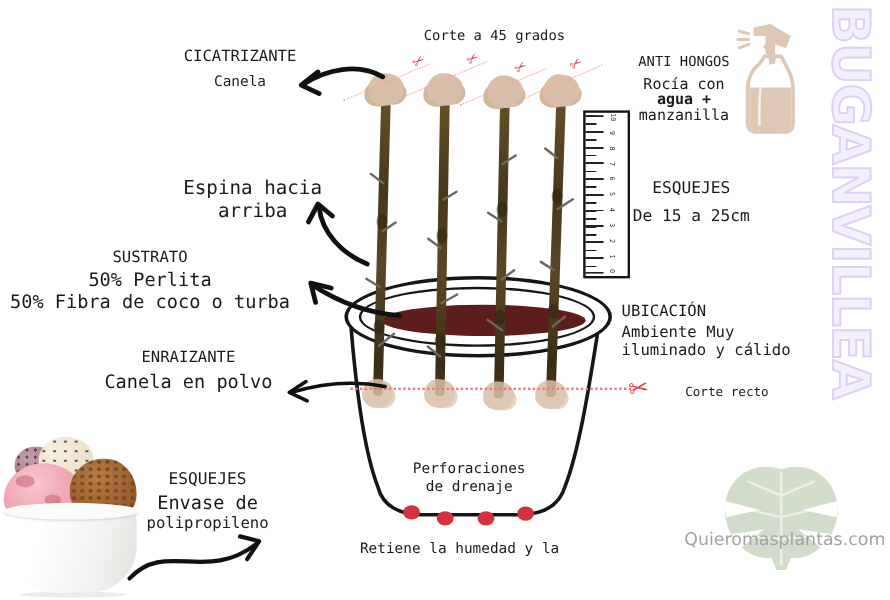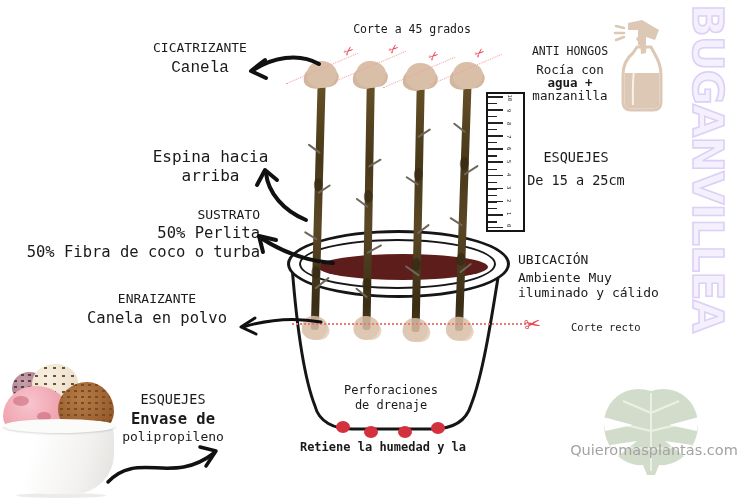--- a/index.html
+++ b/index.html
@@ -135,42 +135,42 @@
       <path d="M255,318 L241,327 L256,334"></path>
       <path d="M108,482 C138,450 172,486 214,453" stroke-width="3.5"></path>
       <path d="M200,447 L216,451 L206,466" stroke-width="3.5"></path>
     </g>
   </svg>
 
   <div class="block" style="left:332px;top:22px;width:160px;font-size:11.5px;">Corte a 45 grados</div>
 
   <div class="block" style="left:100px;top:40px;width:200px;">
     <div class="cap" style="margin-bottom:3px;">CICATRIZANTE</div>
-    <div style="font-size:16px;line-height:20px;font-family:Liberation Mono, monospace;">Canela</div>
+    <div style="font-size:12px;line-height:20px;">Canela</div>
   </div>
 
   <div class="block" style="left:118px;top:147px;width:185px;">
     <div style="font-size:16px;line-height:19px;">Espina hacia</div>
     <div style="font-size:16px;line-height:19px;">arriba</div>
   </div>
 
-  <div class="block" style="left:10px;top:207px;width:250px;text-align:right;">
+  <div class="block" style="left:0;top:207px;width:250px;text-align:center;">
     <div class="cap" style="margin-bottom:2px;">SUSTRATO</div>
     <div style="font-size:15.5px;line-height:19px;">50% Perlita</div>
     <div style="font-size:15.5px;line-height:19px;">50% Fibra de coco o turba</div>
   </div>
 
   <div class="block" style="left:52px;top:291px;width:210px;">
     <div class="cap" style="margin-bottom:3px;">ENRAIZANTE</div>
     <div style="font-size:15.5px;line-height:19px;">Canela en polvo</div>
   </div>
 
   <div class="block" style="left:92px;top:391px;width:162px;">
     <div class="cap" style="font-size:13.5px;margin-bottom:3px;">ESQUEJES</div>
-    <div style="font-size:15.5px;line-height:18px;font-weight:bold;">Envase de</div>
+    <div style="font-size:15.5px;line-height:18px;">Envase de</div>
     <div style="font-size:13px;line-height:18px;">polipropileno</div>
   </div>
 
   <div class="block" style="left:502px;top:44px;width:136px;">
     <div class="cap" style="font-size:11.5px;margin-bottom:5px;">ANTI HONGOS</div>
     <div style="font-size:12.5px;line-height:13px;">Rocía con</div>
     <div style="font-size:12.5px;line-height:13px;font-weight:bold;">agua +</div>
     <div style="font-size:12.5px;line-height:13px;">manzanilla</div>
   </div>
 
@@ -184,21 +184,21 @@
     <div style="font-size:13px;line-height:15px;">Ambiente Muy</div>
     <div style="font-size:13px;line-height:15px;">iluminado y cálido</div>
   </div>
 
   <div class="block" style="left:571px;top:321px;width:90px;text-align:left;font-size:10.5px;">Corte recto</div>
 
   <div class="block" style="left:320px;top:383px;width:142px;z-index:5;">
     <div style="font-size:12px;line-height:15px;">Perforaciones</div>
     <div style="font-size:12px;line-height:15px;">de drenaje</div>
   </div>
-  <div class="block" style="left:281px;top:440px;width:204px;font-weight:bold;">
+  <div class="block" style="left:281px;top:450px;width:204px;">
     <div style="font-size:12px;line-height:14px;">Retiene la humedad y la</div>
   </div>
 
   <div class="ruler">
     <div class="ticks-l"></div>
     <div class="ticks-s"></div>
     <div class="rnums">
         <span>10</span>
         <span>9</span>
         <span>8</span>

